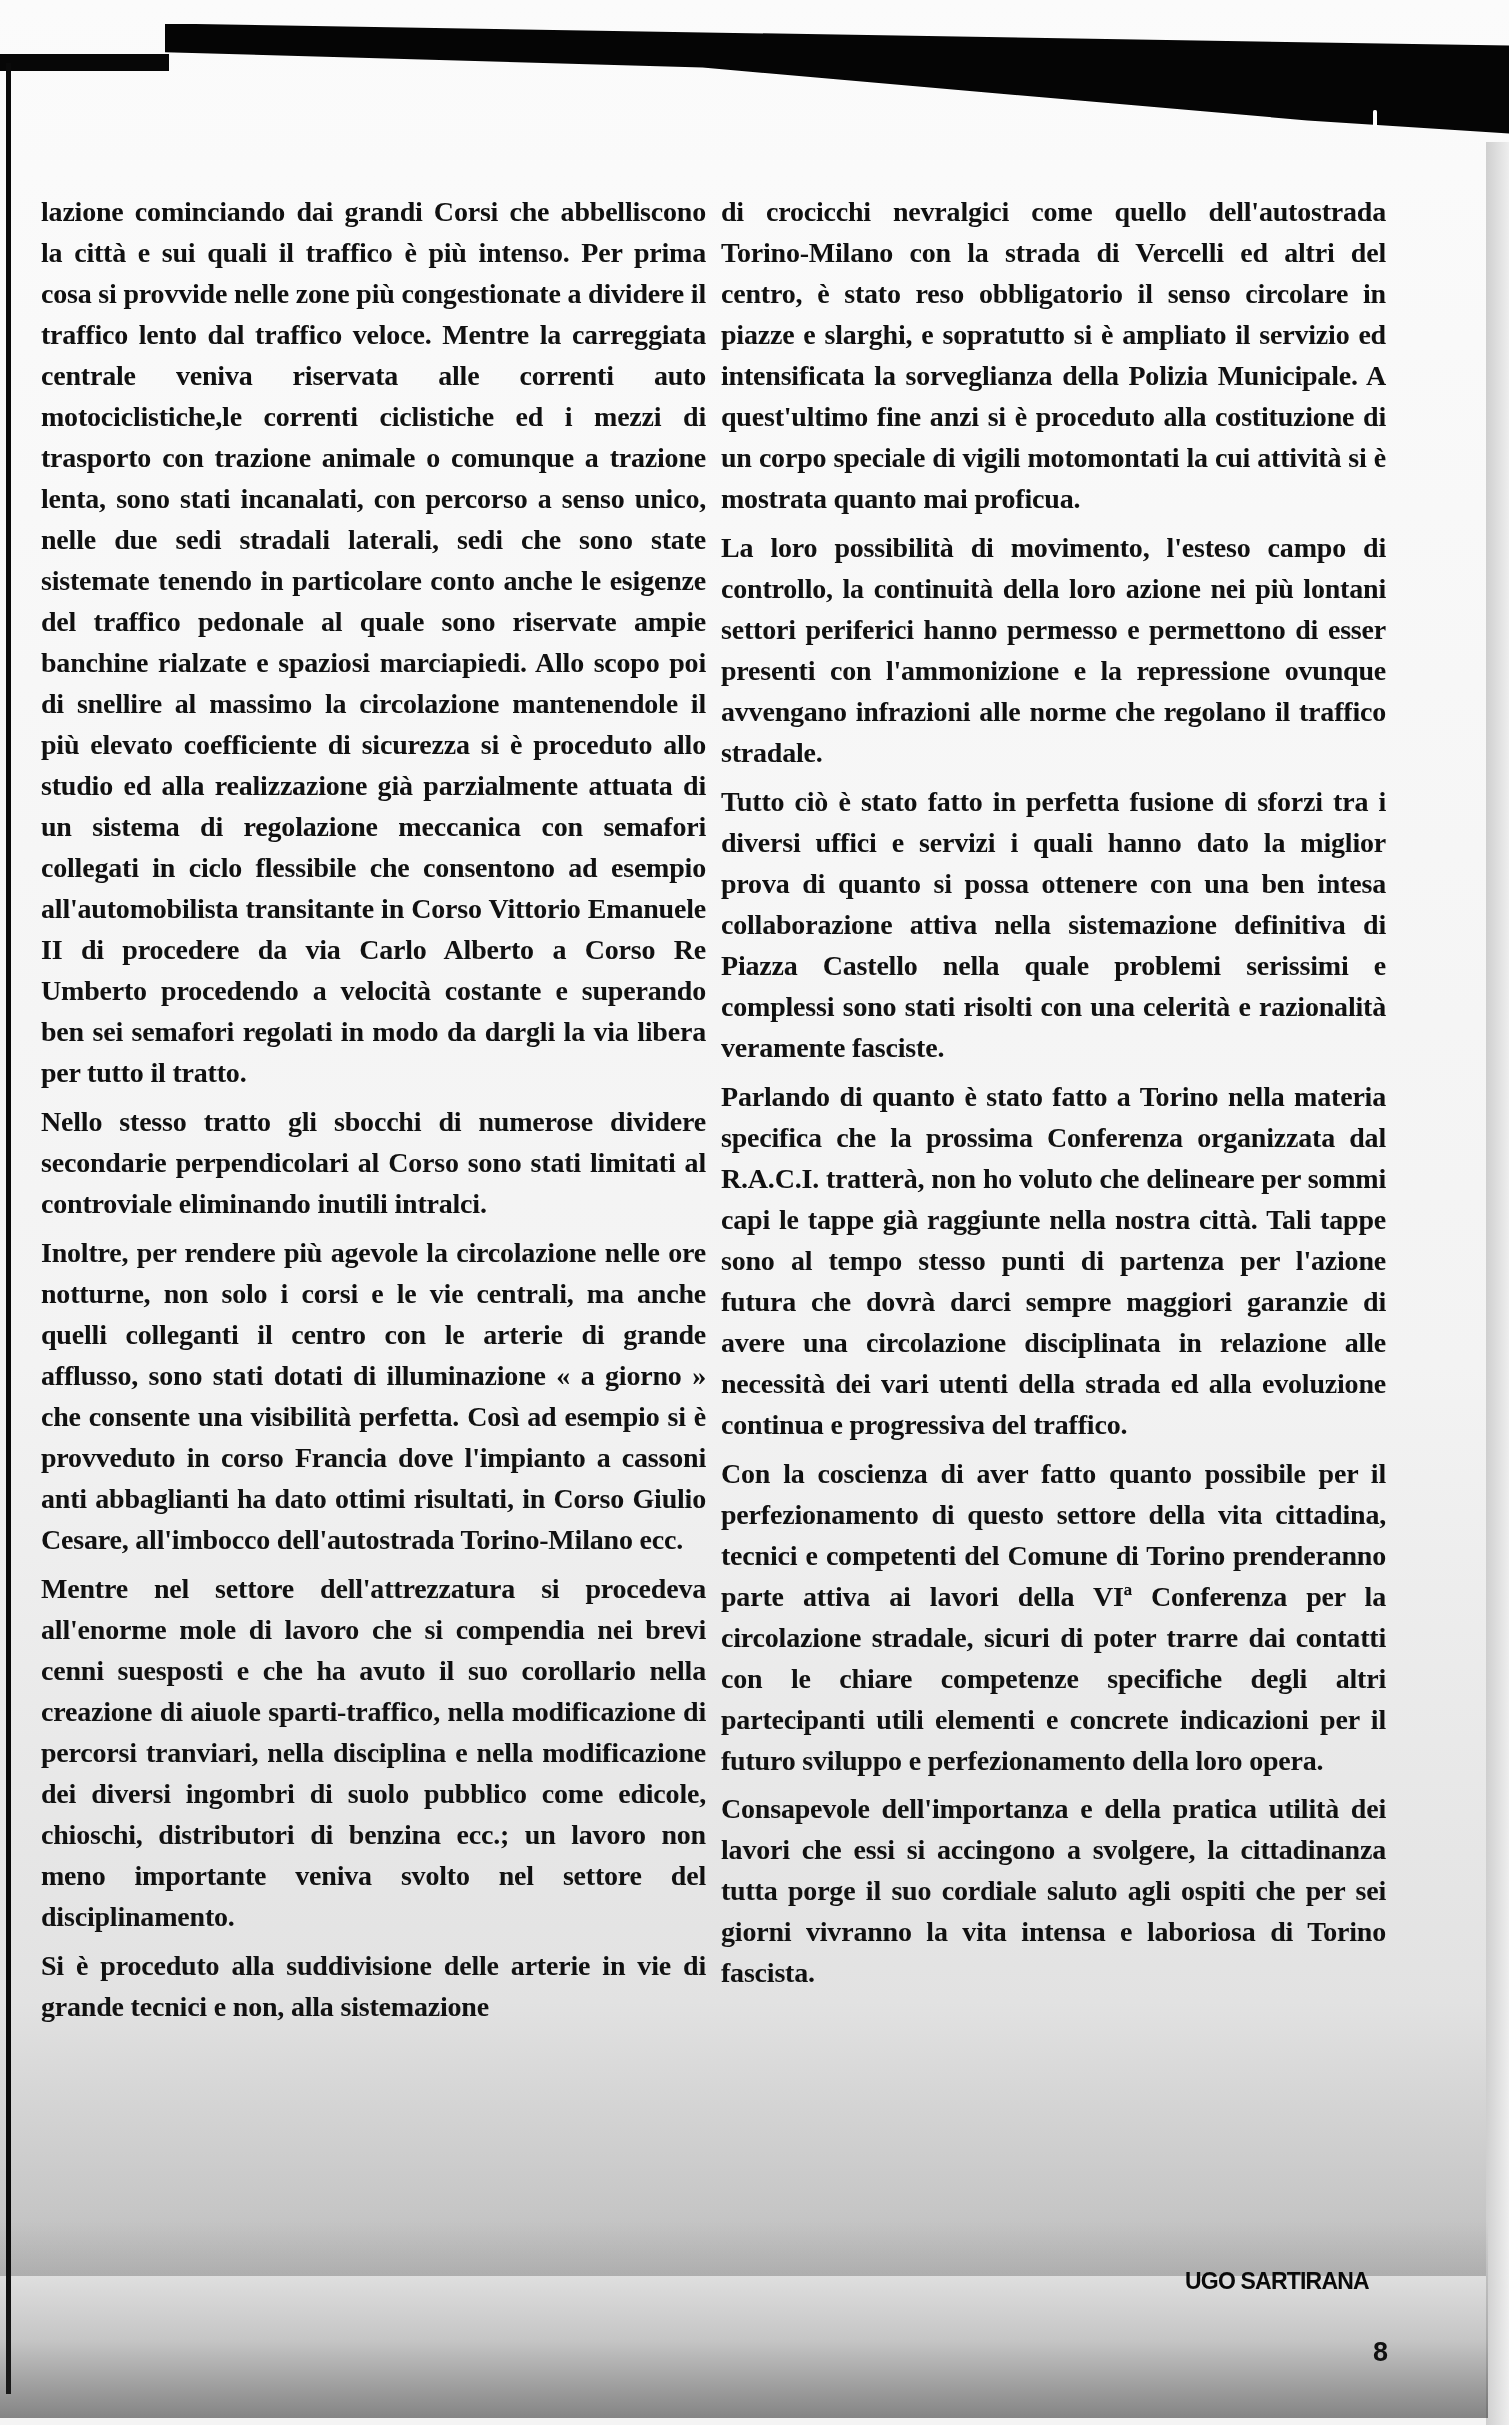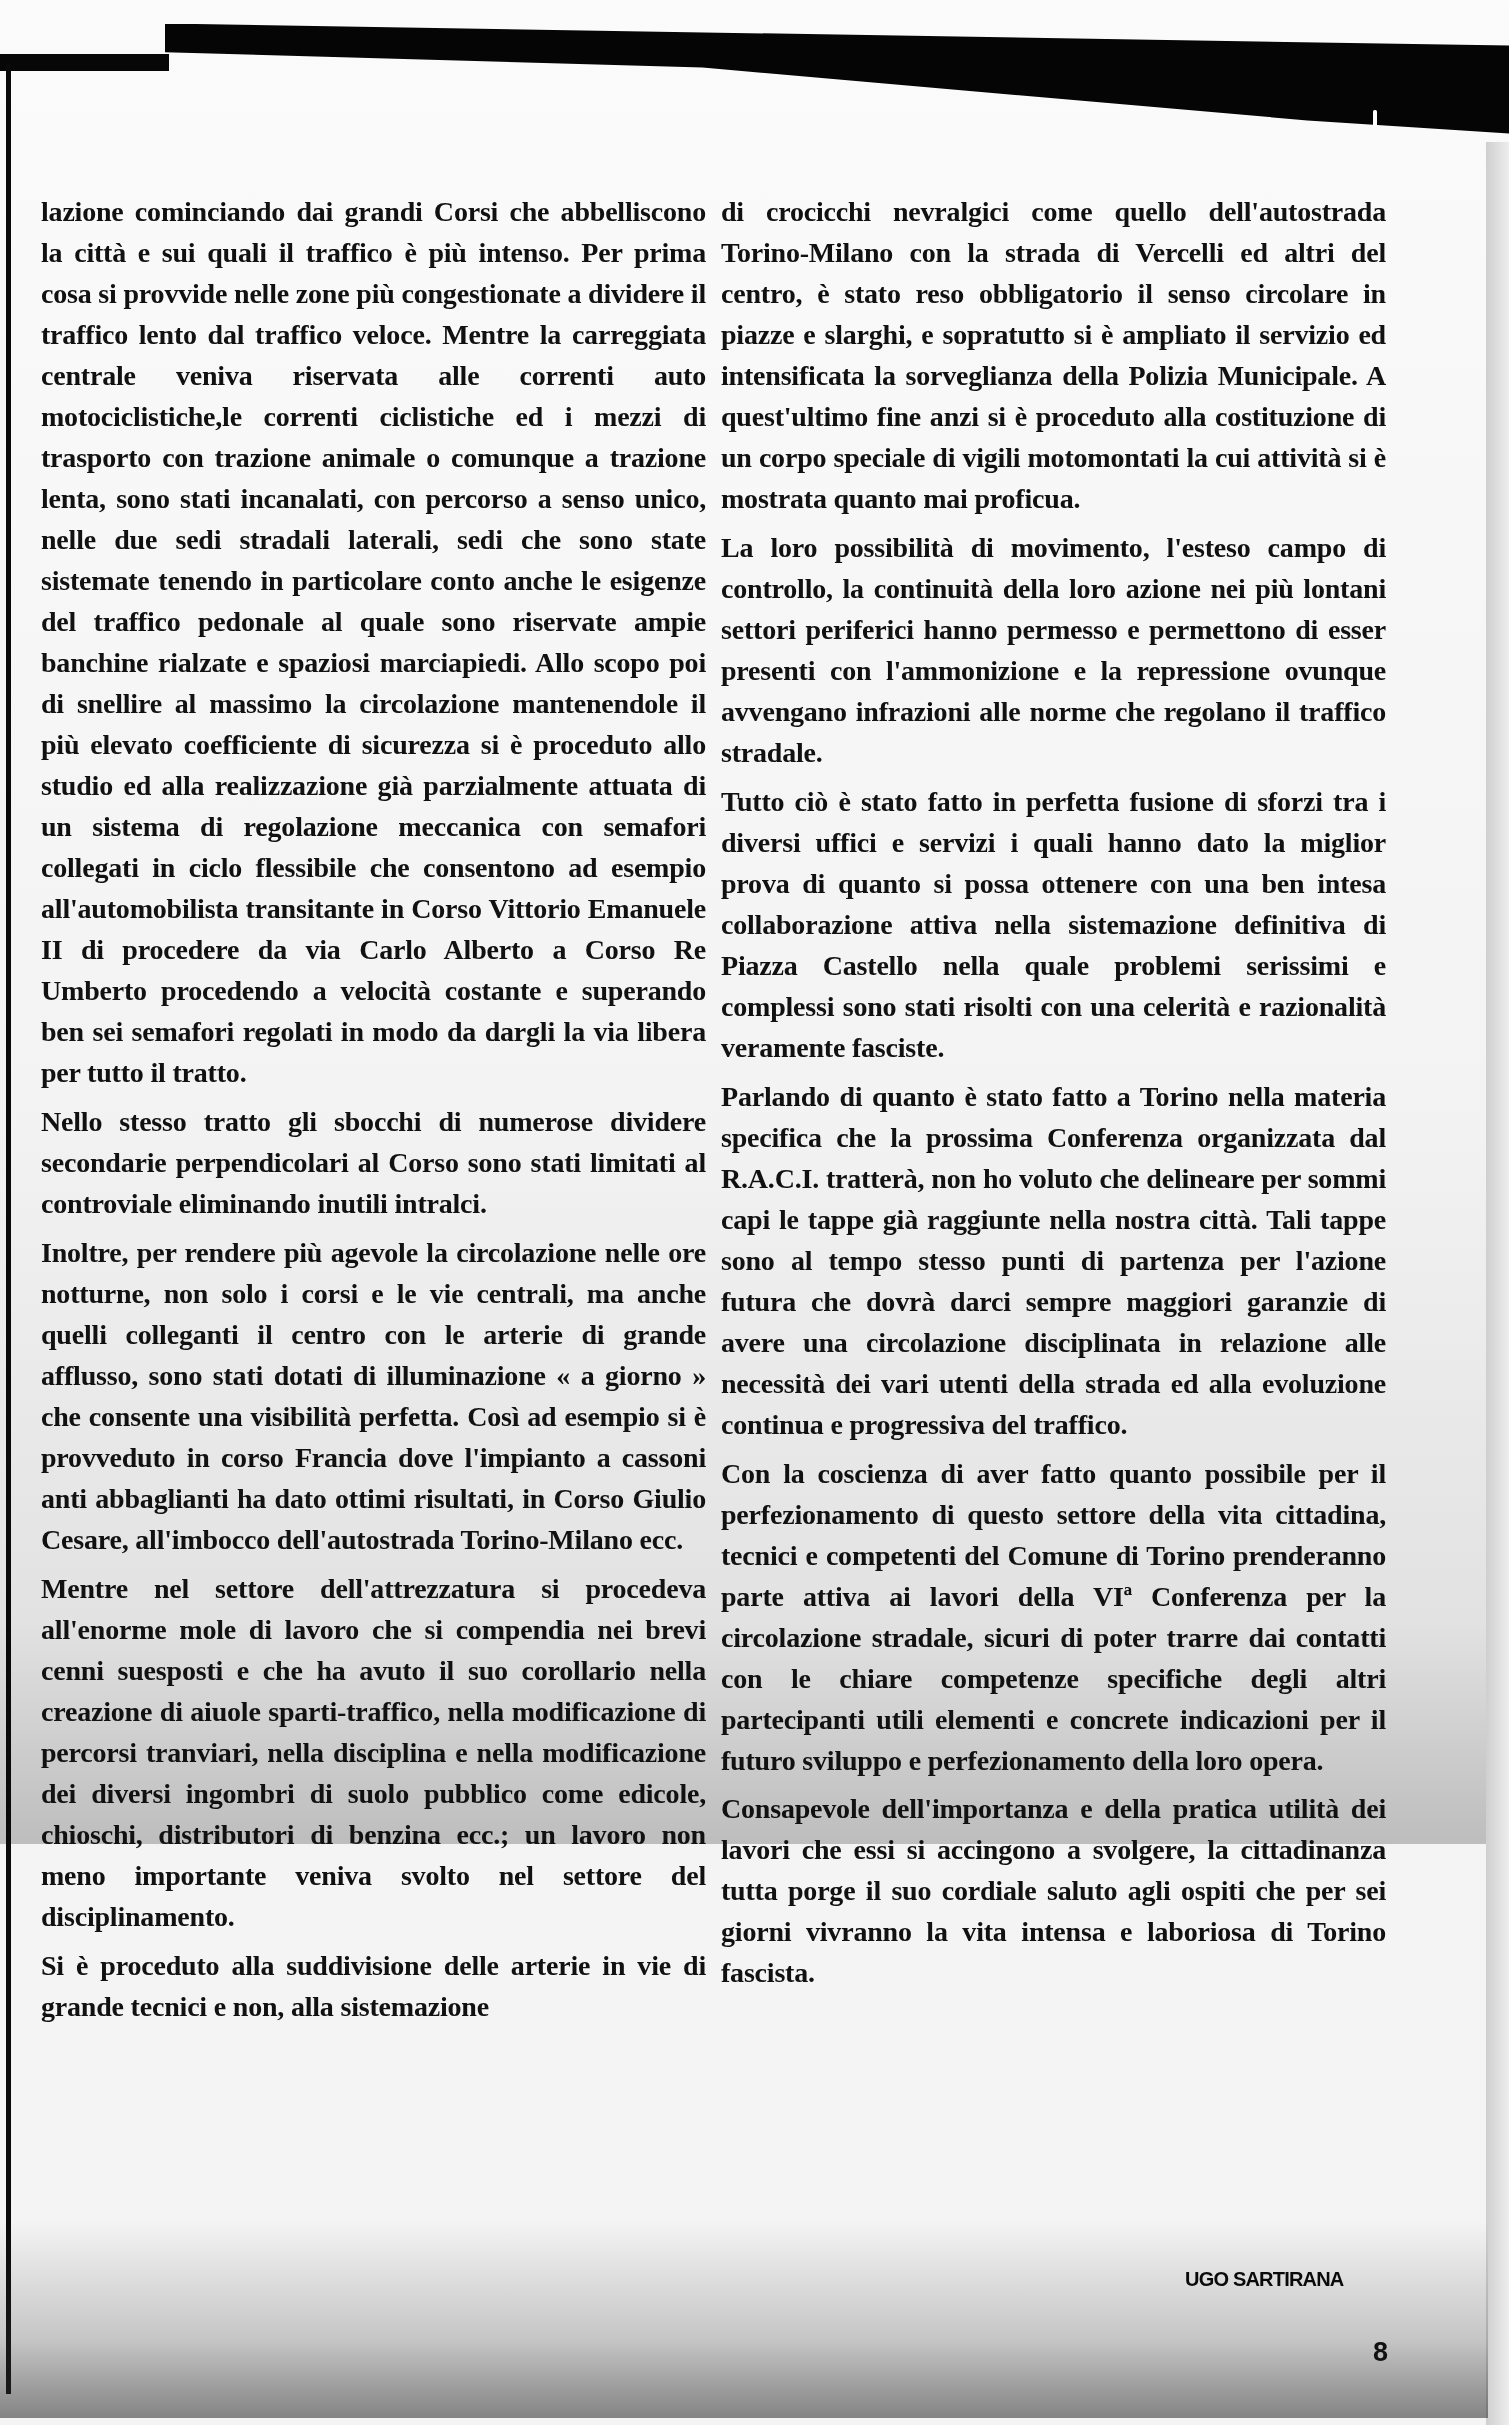--- a/index.html
+++ b/index.html
@@ -3,21 +3,21 @@
 <meta charset="utf-8">
 <style>
   html, body { margin: 0; padding: 0; }
   body {
     width: 1510px; height: 2426px; position: relative; overflow: hidden;
     background: #f4f4f4;
     font-family: "Liberation Serif", "DejaVu Serif", serif;
     color: #111;
   }
   .page {
-    position: absolute; left: 0; top: 0; width: 1510px; height: 1844px;
+    position: absolute; left: 0; top: 0; width: 1510px; height: 2276px;
     background: linear-gradient(180deg, #fbfbfb 0%, #f3f3f3 60%, #e2e2e2 88%, #bdbdbd 100%);
   }
   .top-band {
     position: absolute; left: 165px; top: 23.6px; width: 1344px; height: 110px;
     background: #050505;
     clip-path: polygon(0 0, 100% 20%, 100% 100%, 85% 88%, 40% 40%, 0 26%);
   }
   .top-band-left {
     position: absolute; left: 0; top: 54px; width: 169px; height: 17.3px; background: #070707;
   }
@@ -36,21 +36,21 @@
     position: absolute; top: 191px; width: 665px;
     font-size: 28px; line-height: 41px;
     text-align: justify; font-weight: bold; letter-spacing: -0.2px;
   }
   .col.left { left: 41px; }
   .col.right { left: 721px; }
   .col p { margin: 0 0 7.9px 0; text-align: justify; }
   .signature {
     position: absolute; left: 1185px; top: 2268px;
     font-family: "Liberation Sans", "DejaVu Sans", sans-serif;
-    font-weight: bold; font-size: 20px; letter-spacing: -0.8px; color: #0a0a0a;
+    font-weight: bold; font-size: 23px; letter-spacing: -0.8px; color: #0a0a0a;
   }
   .page-number {
     position: absolute; left: 1373px; top: 2337px;
     font-family: "Liberation Sans", "DejaVu Sans", sans-serif;
     font-weight: bold; font-size: 27px; color: #111;
   }
   .top-mark {
     position: absolute; left: 1373px; top: 110px; width: 3.9px; height: 17.3px; background: #fff; border-radius: 1.6px;
   }
 </style>

